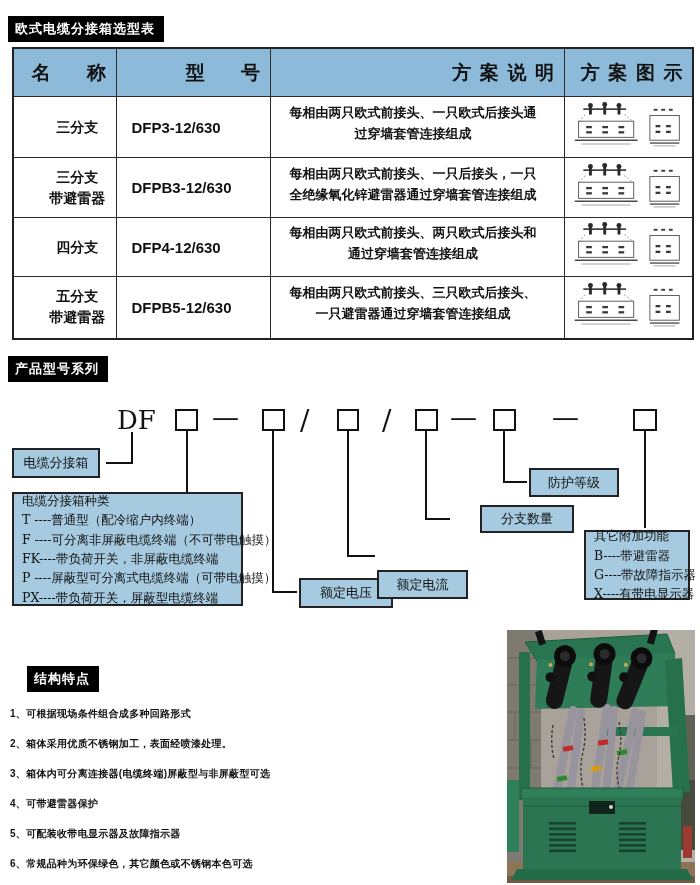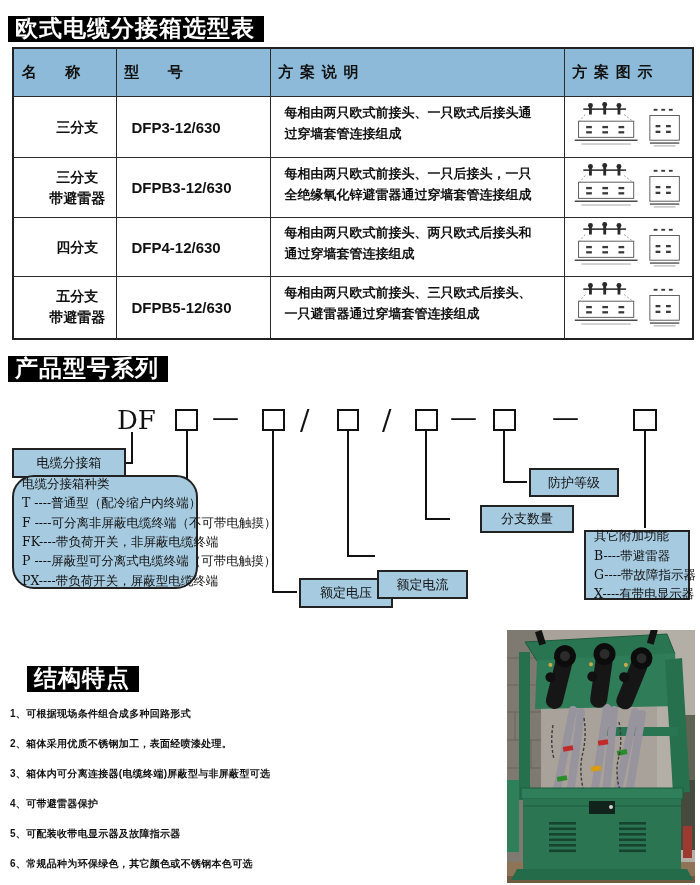--- a/index.html
+++ b/index.html
@@ -2,38 +2,38 @@
 <html><head>
 <meta charset="utf-8">
 <style>
   html,body{margin:0;padding:0;}
   body{
     width:700px;height:885px;position:relative;background:#ffffff;
     font-family:"Liberation Sans",sans-serif;color:#111;overflow:hidden;
   }
   .section-title{
     position:absolute;display:inline-block;background:#000;color:#fff;
-    font-weight:bold;font-size:23px;line-height:25px;padding:0 9px 1px 7px;
+    font-weight:bold;font-size:13px;line-height:25px;padding:0 9px 1px 7px;
     letter-spacing:1px;white-space:nowrap;
   }
   
   table.sel{
     position:absolute;left:12px;top:47px;width:680px;border-collapse:collapse;
     table-layout:fixed;
   }
   table.sel th,table.sel td{border:1.5px solid #2b2b2b;}
   table.sel{border:2px solid #222;}
   th.h{
-    background:#8cbad8;font-size:15px;font-weight:bold;color:#111;
-    letter-spacing:0.45em;text-indent:0.45em;height:45px;text-align:left;margin-left:24px;
+    background:#8cbad8;font-size:19px;font-weight:bold;color:#111;
+    letter-spacing:0.45em;text-indent:0.45em;height:45px;text-align:right;margin-left:24px;
   }
   td{font-weight:bold;vertical-align:middle;}
   td.name{font-size:14px;padding-left:26px;line-height:1.5;text-align:center;}
   td.model{font-size:15px;padding-left:15px;font-family:"Liberation Sans",sans-serif;}
-  td.desc{font-size:13px;line-height:1.6;padding:4px 22px 10px 14px;}
+  td.desc{font-size:13px;line-height:1.6;padding:4px 22px 10px 14px;text-align:center;}
   td.scheme{text-align:center;padding:2px;}
   td .nm2{display:block;}
   
   #series-svg{position:absolute;left:0;top:395px;}
   .lbl{
     position:absolute;background:#a6cbe0;border:2px solid #222;box-sizing:border-box;
     font-family:"DejaVu Serif",serif;font-size:13px;color:#111;
     display:flex;align-items:center;justify-content:center;white-space:nowrap;
   }
   .lbl.multi{flex-direction:column;align-items:flex-start;justify-content:center;
@@ -280,23 +280,23 @@
   <g fill="#111" font-family="DejaVu Serif, serif">
     <text x="117" y="34" font-size="26">DF</text>
     <text x="212" y="32" font-size="27">—</text>
     <text x="300" y="35" font-size="28">/</text>
     <text x="382" y="35" font-size="28">/</text>
     <text x="450" y="32" font-size="27">—</text>
     <text x="552" y="32" font-size="27">—</text>
   </g>
 </svg>
 
-<div class="lbl" style="left:12px;top:448px;width:114px;height:30px;">电缆分接箱</div>
-
-<div class="lbl multi" style="left:12px;top:475px;width:186px;height:114px;border-radius:22px;">
+<div class="lbl" style="left:12px;top:448px;width:88px;height:30px;">电缆分接箱</div>
+
+<div class="lbl multi" style="left:12px;top:492px;width:231px;height:114px;">
   <span>电缆分接箱种类</span>
   <span>T ----普通型（配冷缩户内终端）</span>
   <span>F ----可分离非屏蔽电缆终端（不可带电触摸）</span>
   <span>FK----带负荷开关，非屏蔽电缆终端</span>
   <span>P ----屏蔽型可分离式电缆终端（可带电触摸）</span>
   <span>PX----带负荷开关，屏蔽型电缆终端</span>
 </div>
 
 <div class="lbl" style="left:299px;top:578px;width:94px;height:30px;">额定电压</div>
 

